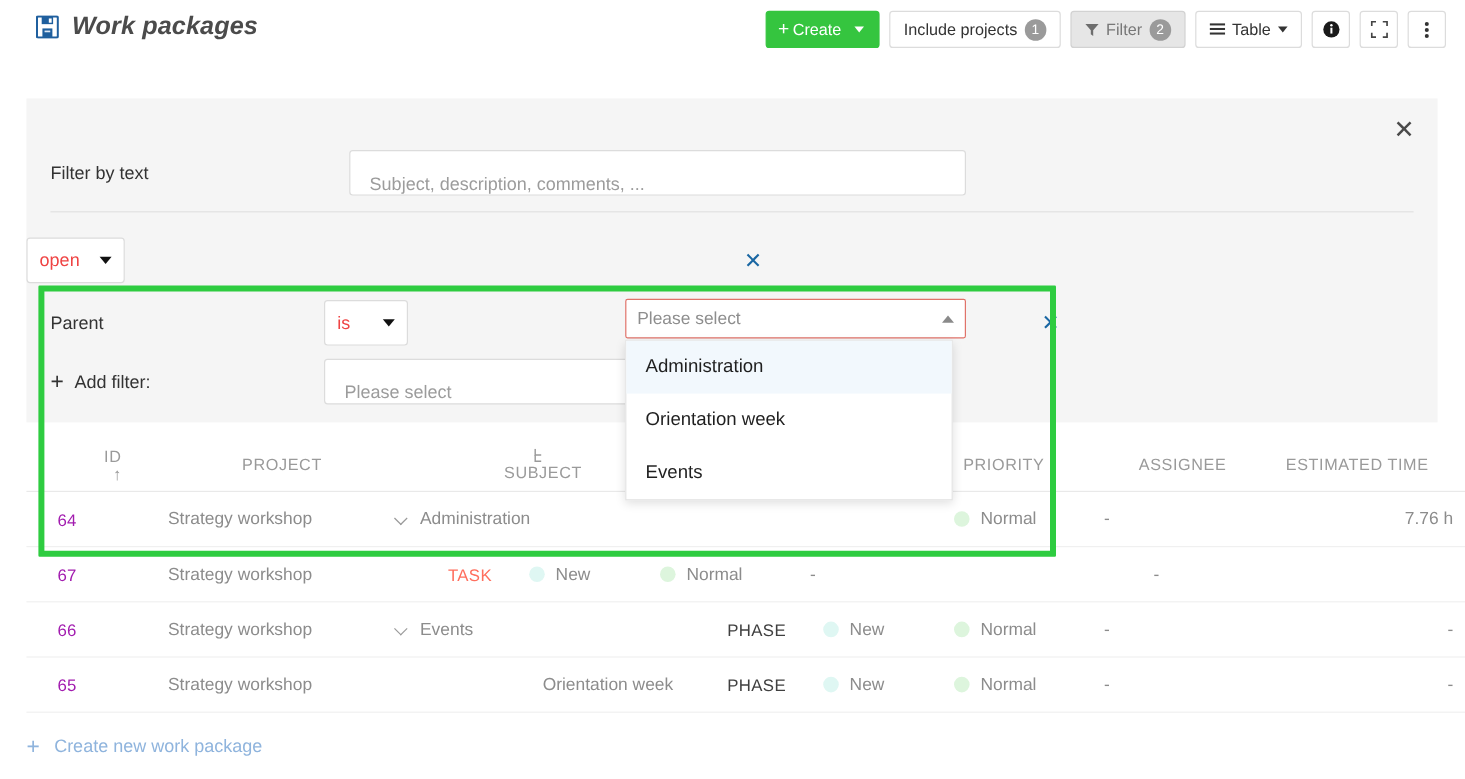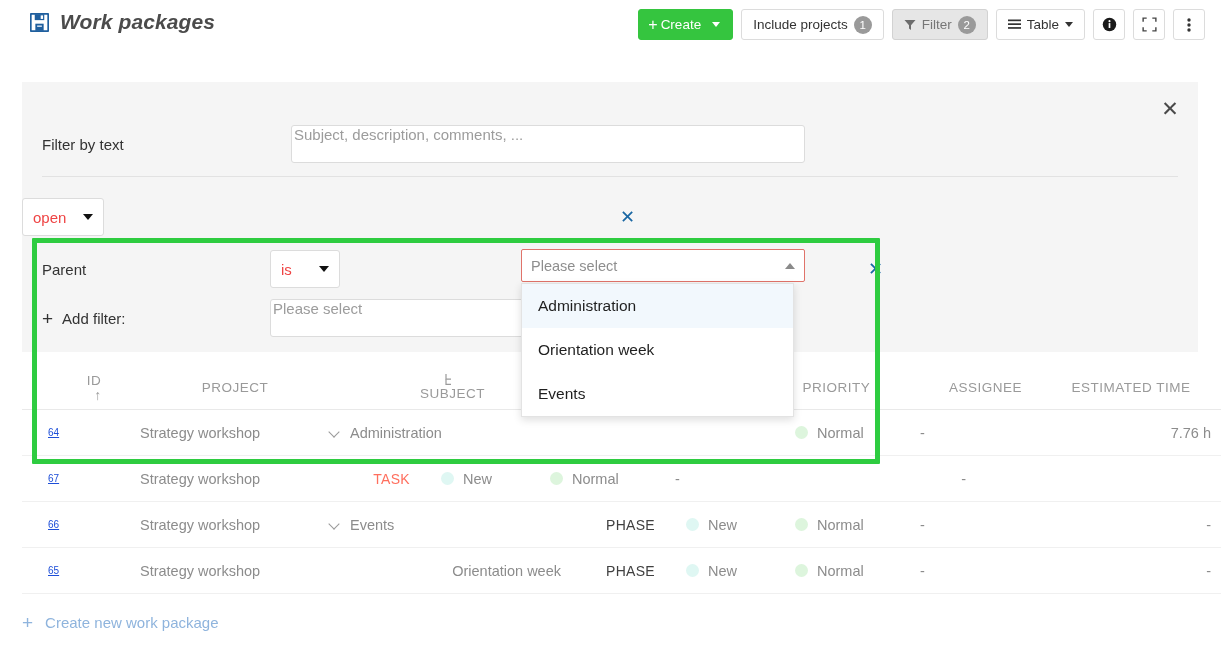--- a/index.html
+++ b/index.html
@@ -54,22 +54,22 @@
     position: absolute; right: 14px; top: 12px; width: 28px; height: 28px;
     display: flex; align-items: center; justify-content: center;
     color: #4a4a4a; font-size: 21px; line-height: 1; cursor: pointer;
   }
   .frow { position: absolute; left: 0; width: 1176px; display: flex; align-items: center; }
   .flabel { width: 248px; padding-left: 20px; font-size: 15px; color: #333; }
   .sep { position: absolute; left: 20px; width: 1136px; height: 1px; background: #e2e2e2; }
 
   .text-input {
     height: 38px; border: 1px solid #dcdcdc; border-radius: 3px; background: #fff;
-    font-size: 15px; color: #333; padding: 0 2px; font-family: inherit;
-    display: flex; align-items: flex-start;
+    font-size: 15px; color: #333; padding: 0 16px; font-family: inherit;
+    display: flex; align-items: flex-end;
   }
   .text-input .ph { color: #9c9c9c; }
 
   .select {
     height: 38px; border: 1px solid #dcdcdc; border-radius: 3px; background: #fff;
     font-size: 15px; color: #ef4444; padding: 0 10px; cursor: pointer;
     display: inline-flex; align-items: center; justify-content: space-between; gap: 14px;
     font-family: inherit;
   }
   .select .caret { border-top-color: #111; border-left-width: 5px; border-right-width: 5px; border-top-width: 6.5px; }
@@ -110,21 +110,21 @@
 
   .c-id     { width: 118px; padding-left: 26px; }
   .c-proj   { width: 190px; }
   .c-subj   { width: 245px; }
   .c-type   { width: 80px; justify-content: flex-end; }
   .c-status { width: 120px; padding-left: 31px; }
   .c-prio   { width: 123px; padding-left: 20px; }
   .c-assign { width: 153px; padding-left: 22px; }
   .c-est    { width: 168px; justify-content: flex-end; padding-right: 8px; }
 
-  .id-link { color: #1d4ed8; font-size: 10px; text-decoration: underline; }
+  .id-link { color: #a21caf; font-size: 14px; }
   .chev-d { display: inline-block; width: 11px; height: 11px; margin-right: 9px; position: relative; }
   .chev-d::after {
     content: ""; position: absolute; left: 0; top: 1px; width: 7px; height: 7px;
     border-right: 1.6px solid #9a9a9a; border-bottom: 1.6px solid #9a9a9a;
     transform: rotate(45deg);
   }
   .type-task  { color: #ff6f5e; font-size: 14px; letter-spacing: .3px; }
   .type-phase { color: #404040; font-size: 14px; letter-spacing: .3px; }
   .dot { width: 13px; height: 13px; border-radius: 50%; margin-right: 9px; flex: none; }
   .dot-new    { background: #dff7f3; }

